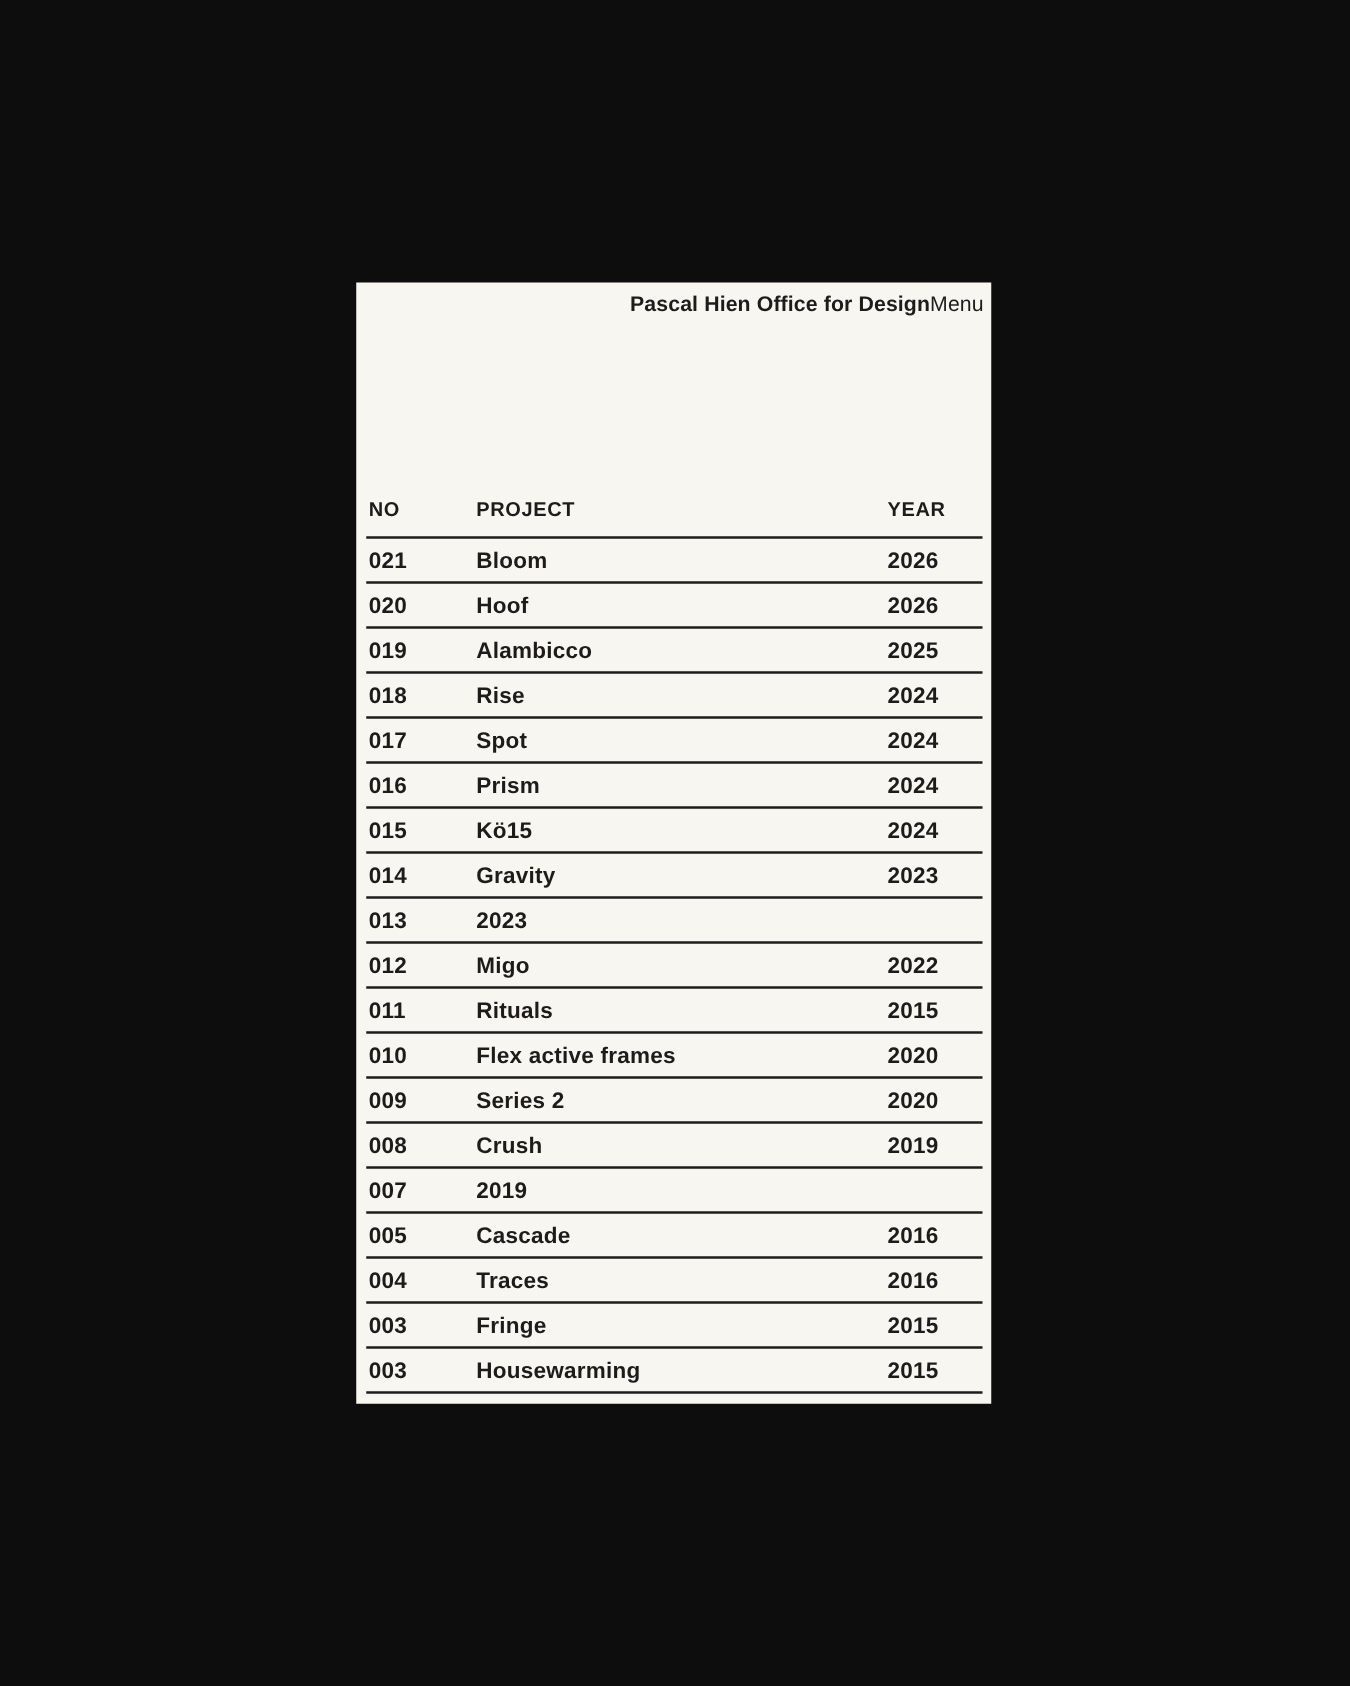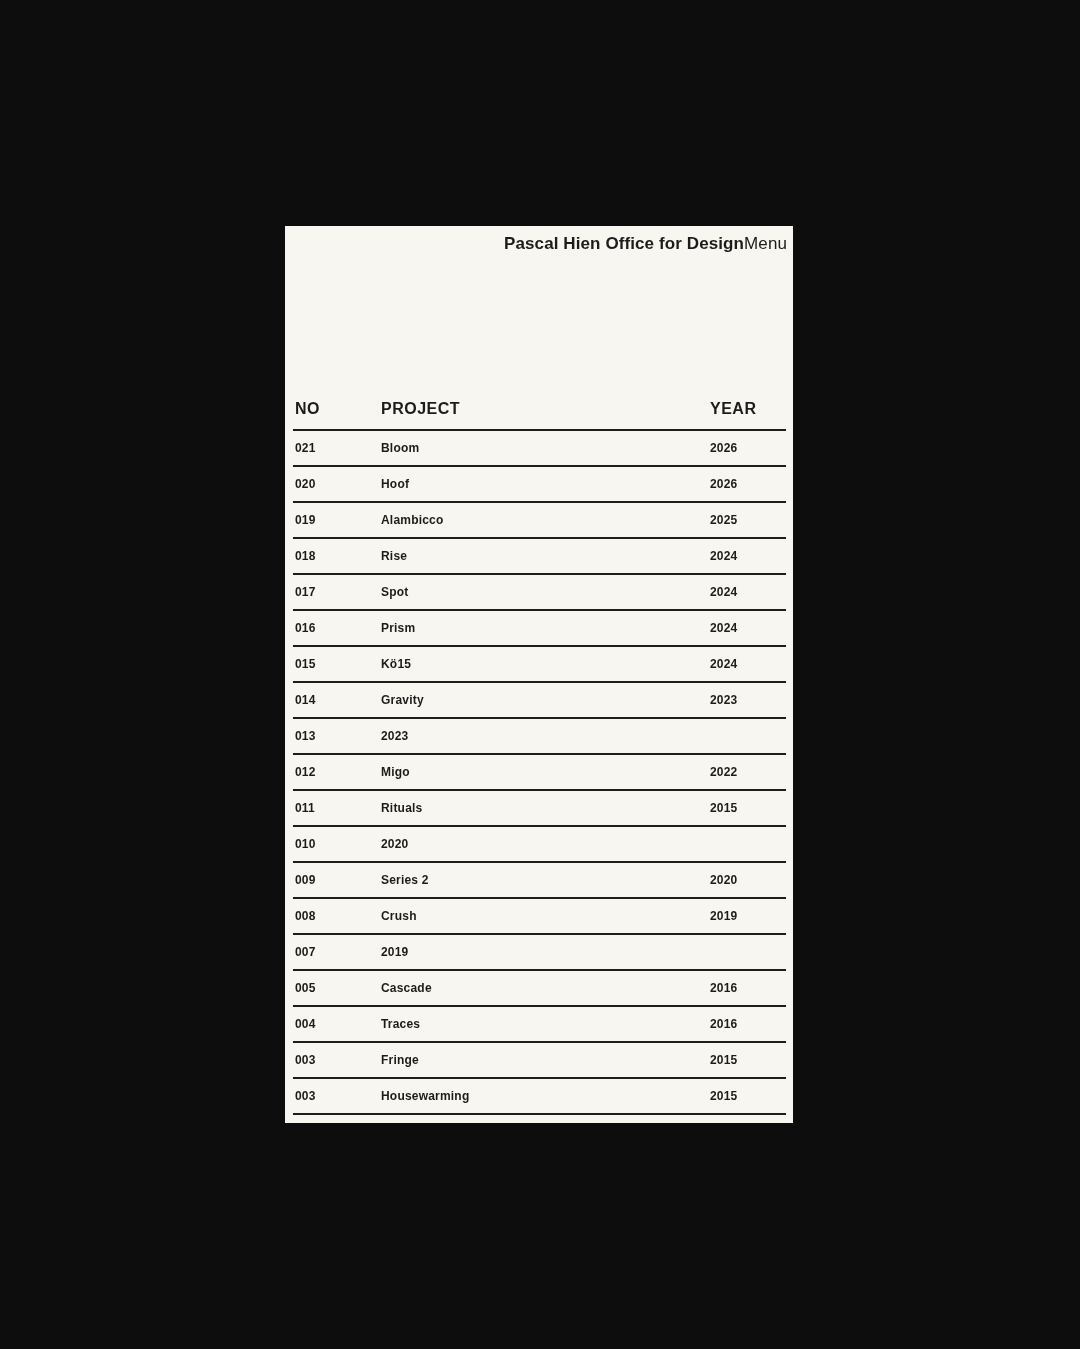--- a/index.html
+++ b/index.html
@@ -71,21 +71,21 @@
     font-size: 16px;
     font-weight: 700;
     letter-spacing: 0.5px;
     line-height: 19px;
   }
   .trow {
     display: flex;
     height: 34px;
     align-items: center;
     border-bottom: 2px solid #1e1d1b;
-    font-size: 12px;
+    font-size: 18px;
     font-weight: 700;
     letter-spacing: 0.2px;
     cursor: pointer;
   }
   .col {
     padding-left: 2px;
     white-space: nowrap;
     overflow: hidden;
   }
   .col-no      { flex: 0 0 84px; }
@@ -159,20 +159,21 @@
             <span class="col col-project">Migo</span>
             <span class="col col-year">2022</span>
           </div>
           <div class="trow">
             <span class="col col-no">011</span>
             <span class="col col-project">Rituals</span>
             <span class="col col-year">2015</span>
           </div>
           <div class="trow">
             <span class="col col-no">010</span>
+            <span class="col col-project">Flex active frames</span>
             <span class="col col-year">2020</span>
           </div>
           <div class="trow">
             <span class="col col-no">009</span>
             <span class="col col-project">Series 2</span>
             <span class="col col-year">2020</span>
           </div>
           <div class="trow">
             <span class="col col-no">008</span>
             <span class="col col-project">Crush</span>

